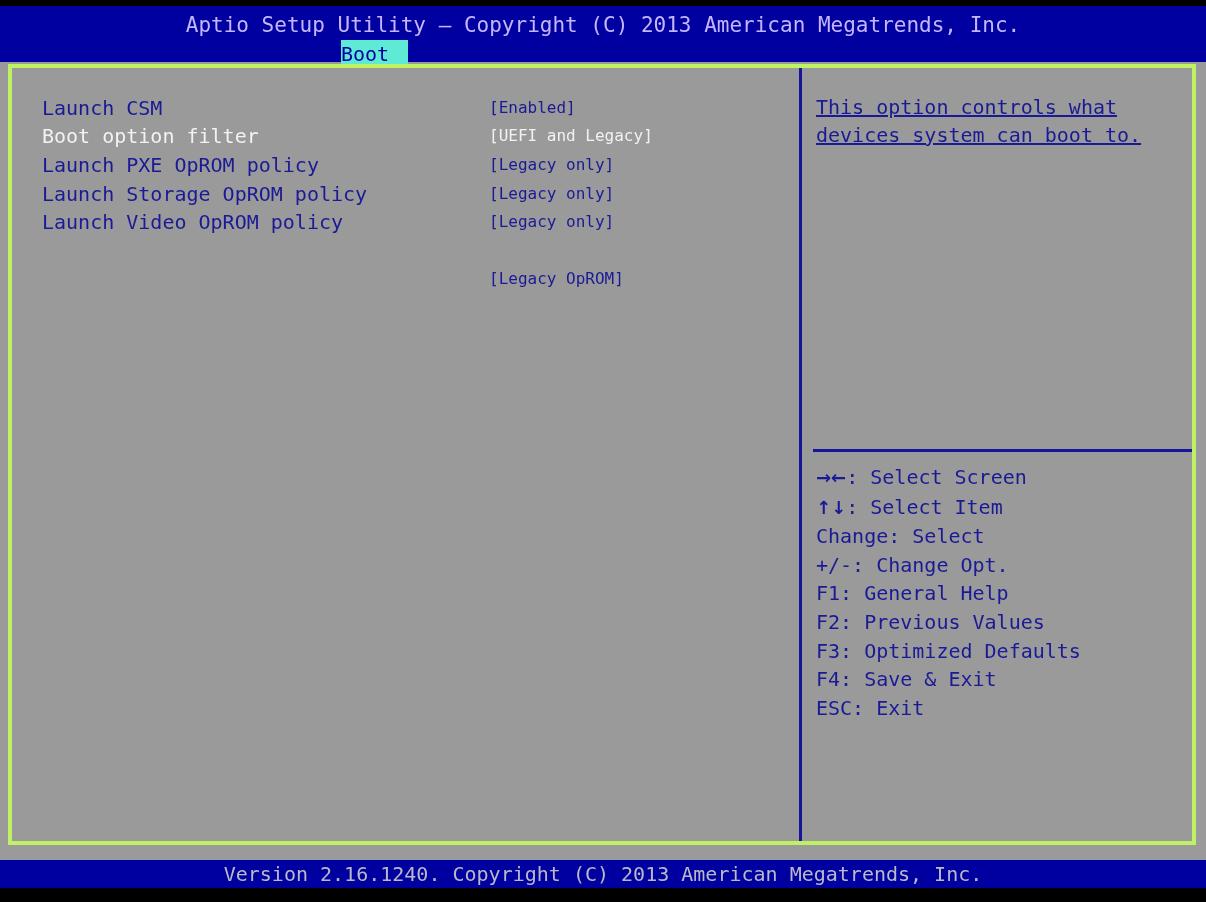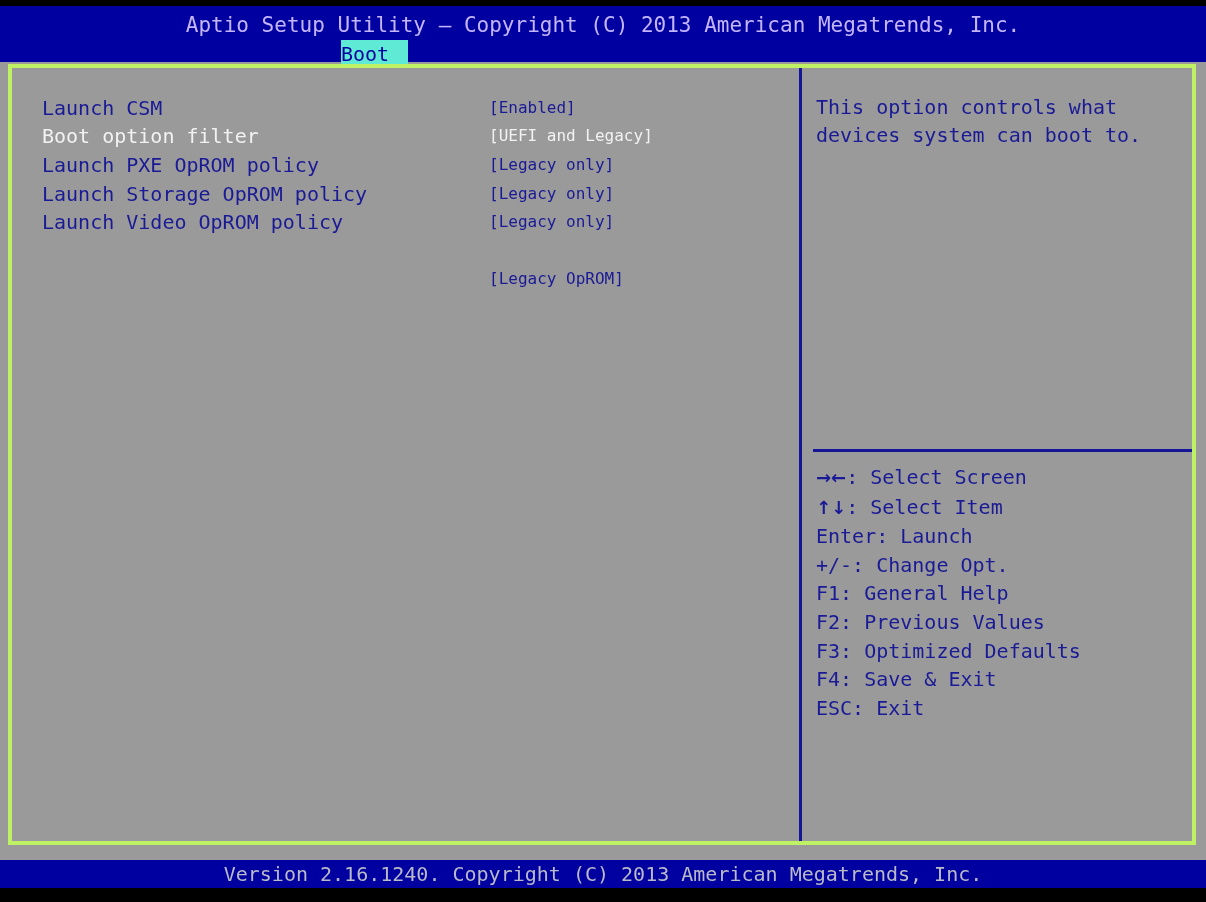--- a/index.html
+++ b/index.html
@@ -126,20 +126,21 @@
     position: absolute;
     left: 14px; top: 25px;
     width: 370px;
     font-size: 20px;
     line-height: 28px;
     color: #1a1a96;
   }
   .help-text .hline {
     white-space: pre;
     display: block;
+    text-decoration: underline;
   }
   .h-sep {
     position: absolute;
     left: 11px; top: 381px;
     width: 379px; height: 3px;
     background: #151598;
   }
   .keys {
     position: absolute;
     left: 14px; top: 395px;
@@ -230,21 +231,21 @@
       <div class="help-text">
         <span class="hline">This option controls what</span>
         <span class="hline">devices system can boot to.</span>
       </div>
 
       <div class="h-sep"></div>
 
       <div class="keys">
         <div class="key-row"><span class="glyph">→←</span><span>: Select Screen</span></div>
         <div class="key-row"><span class="glyph">↑↓</span><span>: Select Item</span></div>
-        <div class="key-row">Enter: Launch</div>
+        <div class="key-row">Change: Select</div>
         <div class="key-row">+/-: Change Opt.</div>
         <div class="key-row">F1: General Help</div>
         <div class="key-row">F2: Previous Values</div>
         <div class="key-row">F3: Optimized Defaults</div>
         <div class="key-row">F4: Save &amp; Exit</div>
         <div class="key-row">ESC: Exit</div>
       </div>
     </div>
 
   </div>

